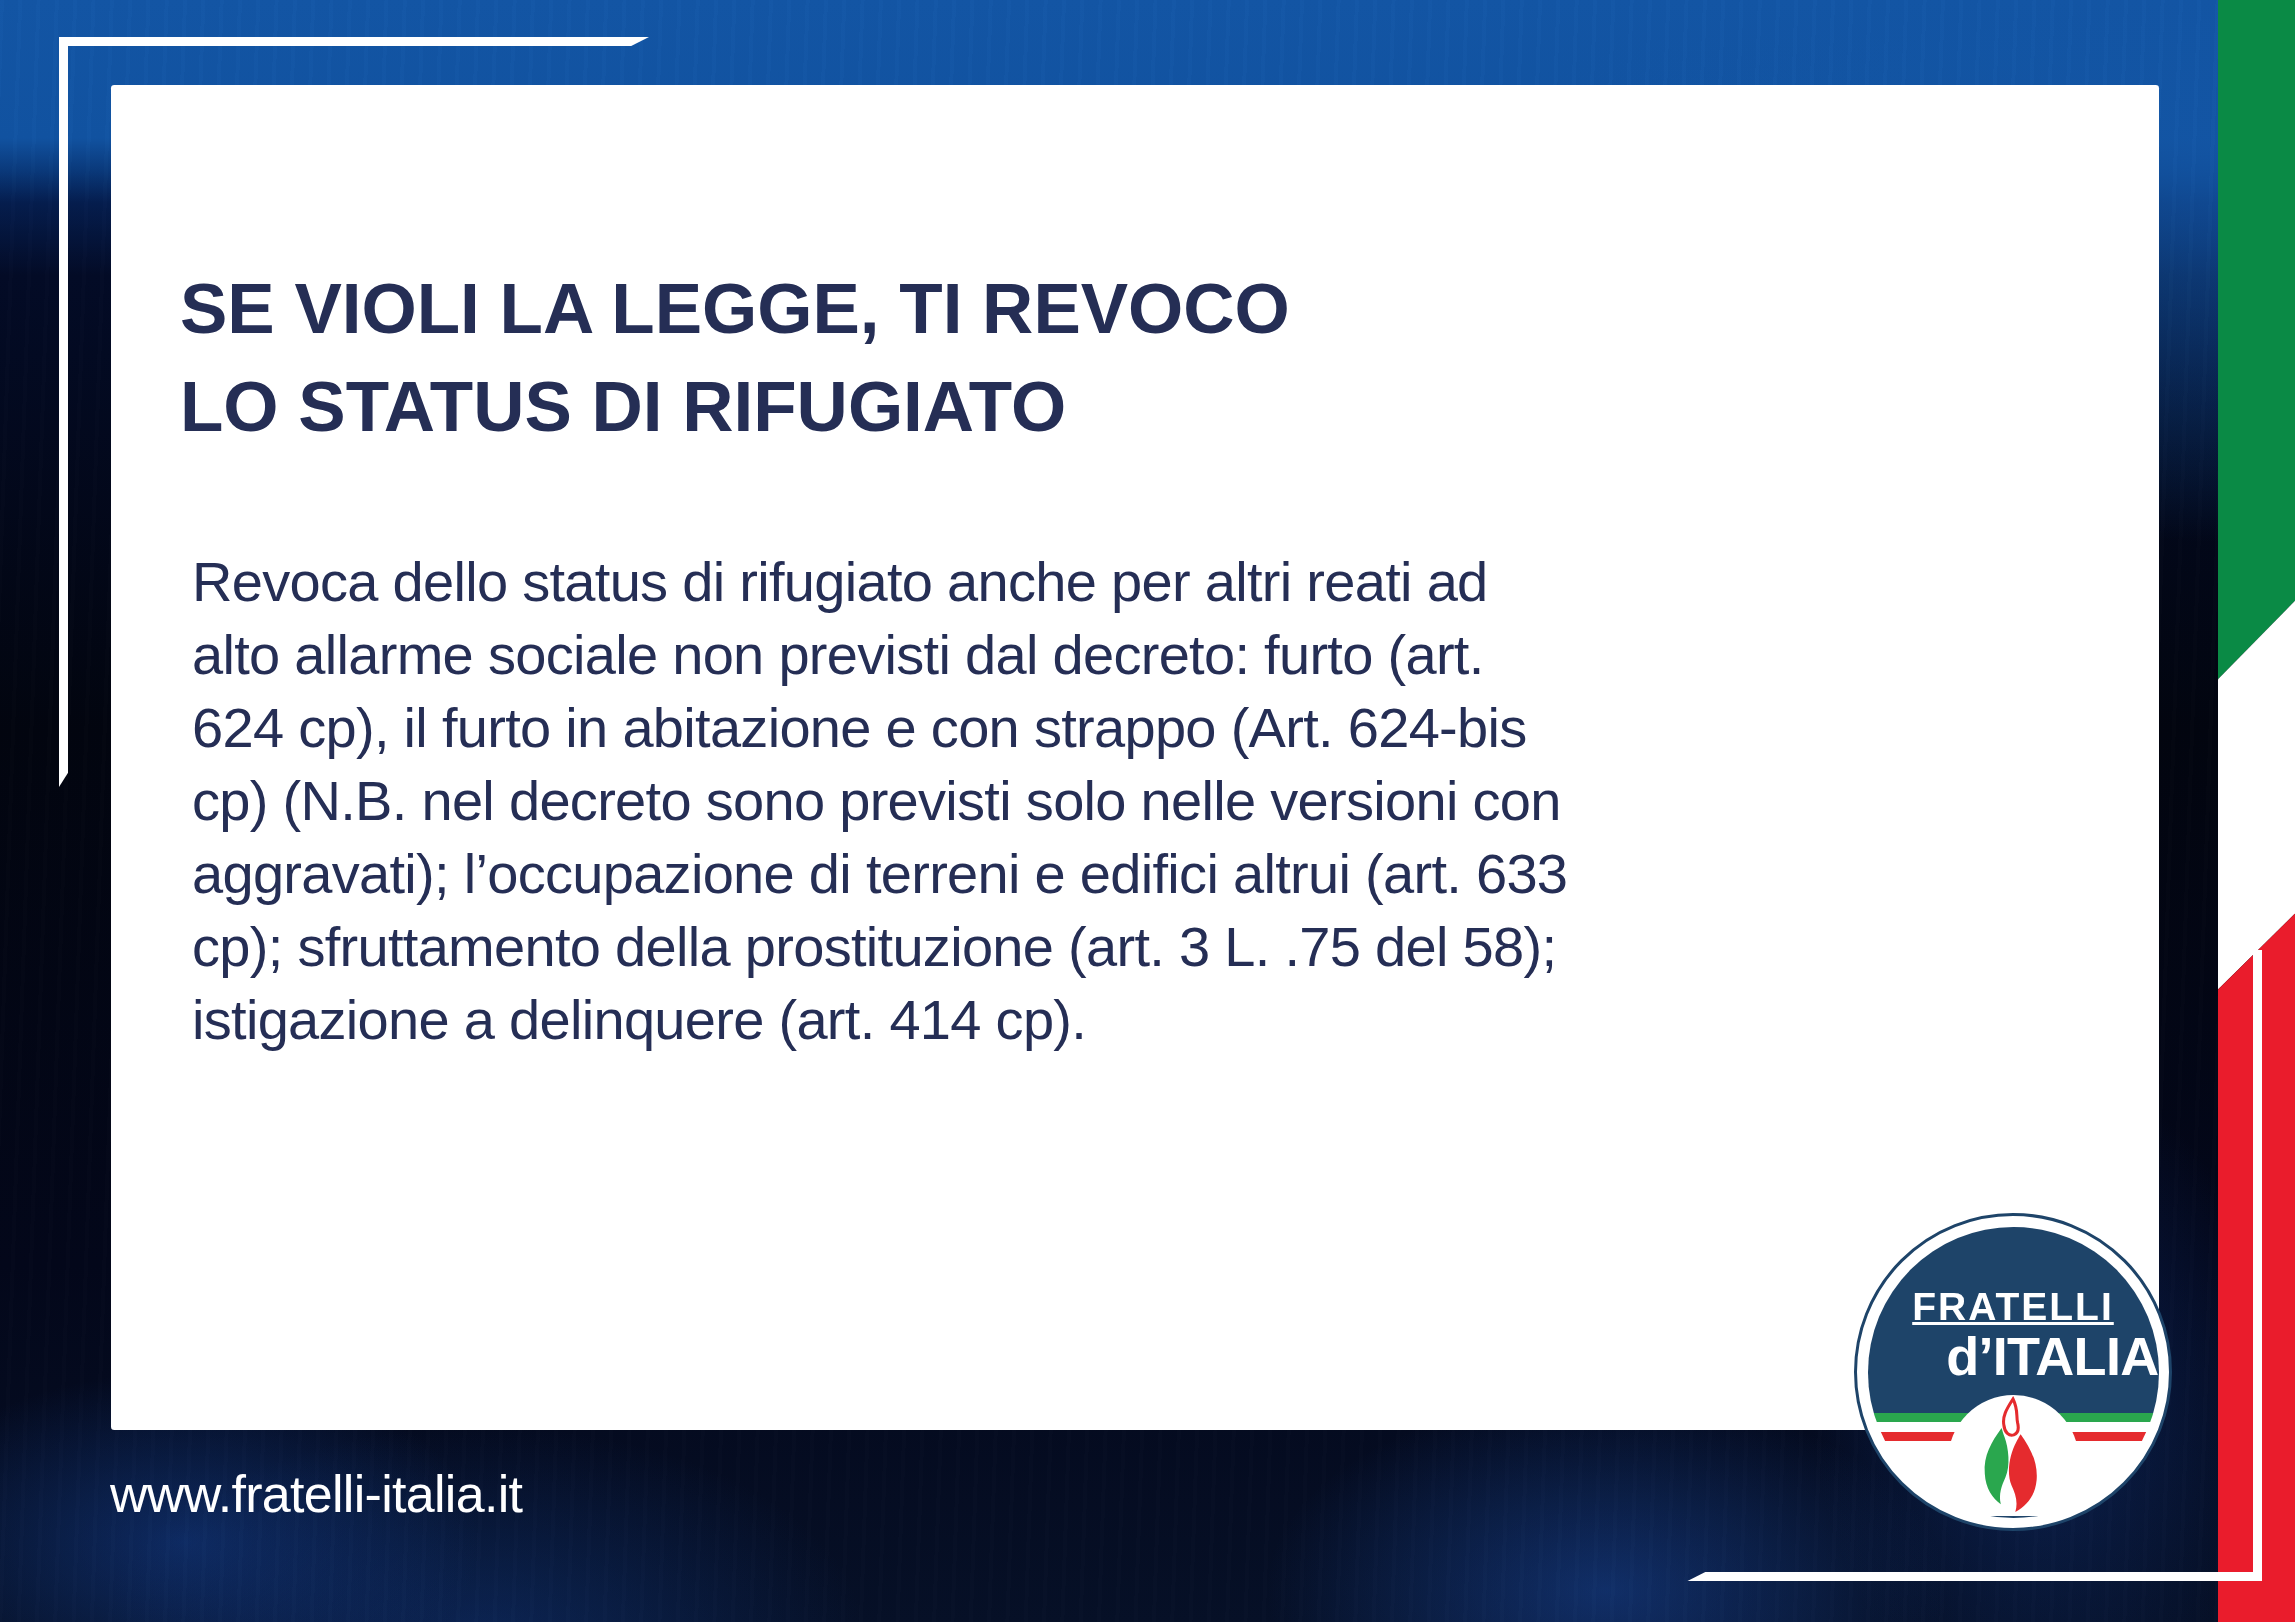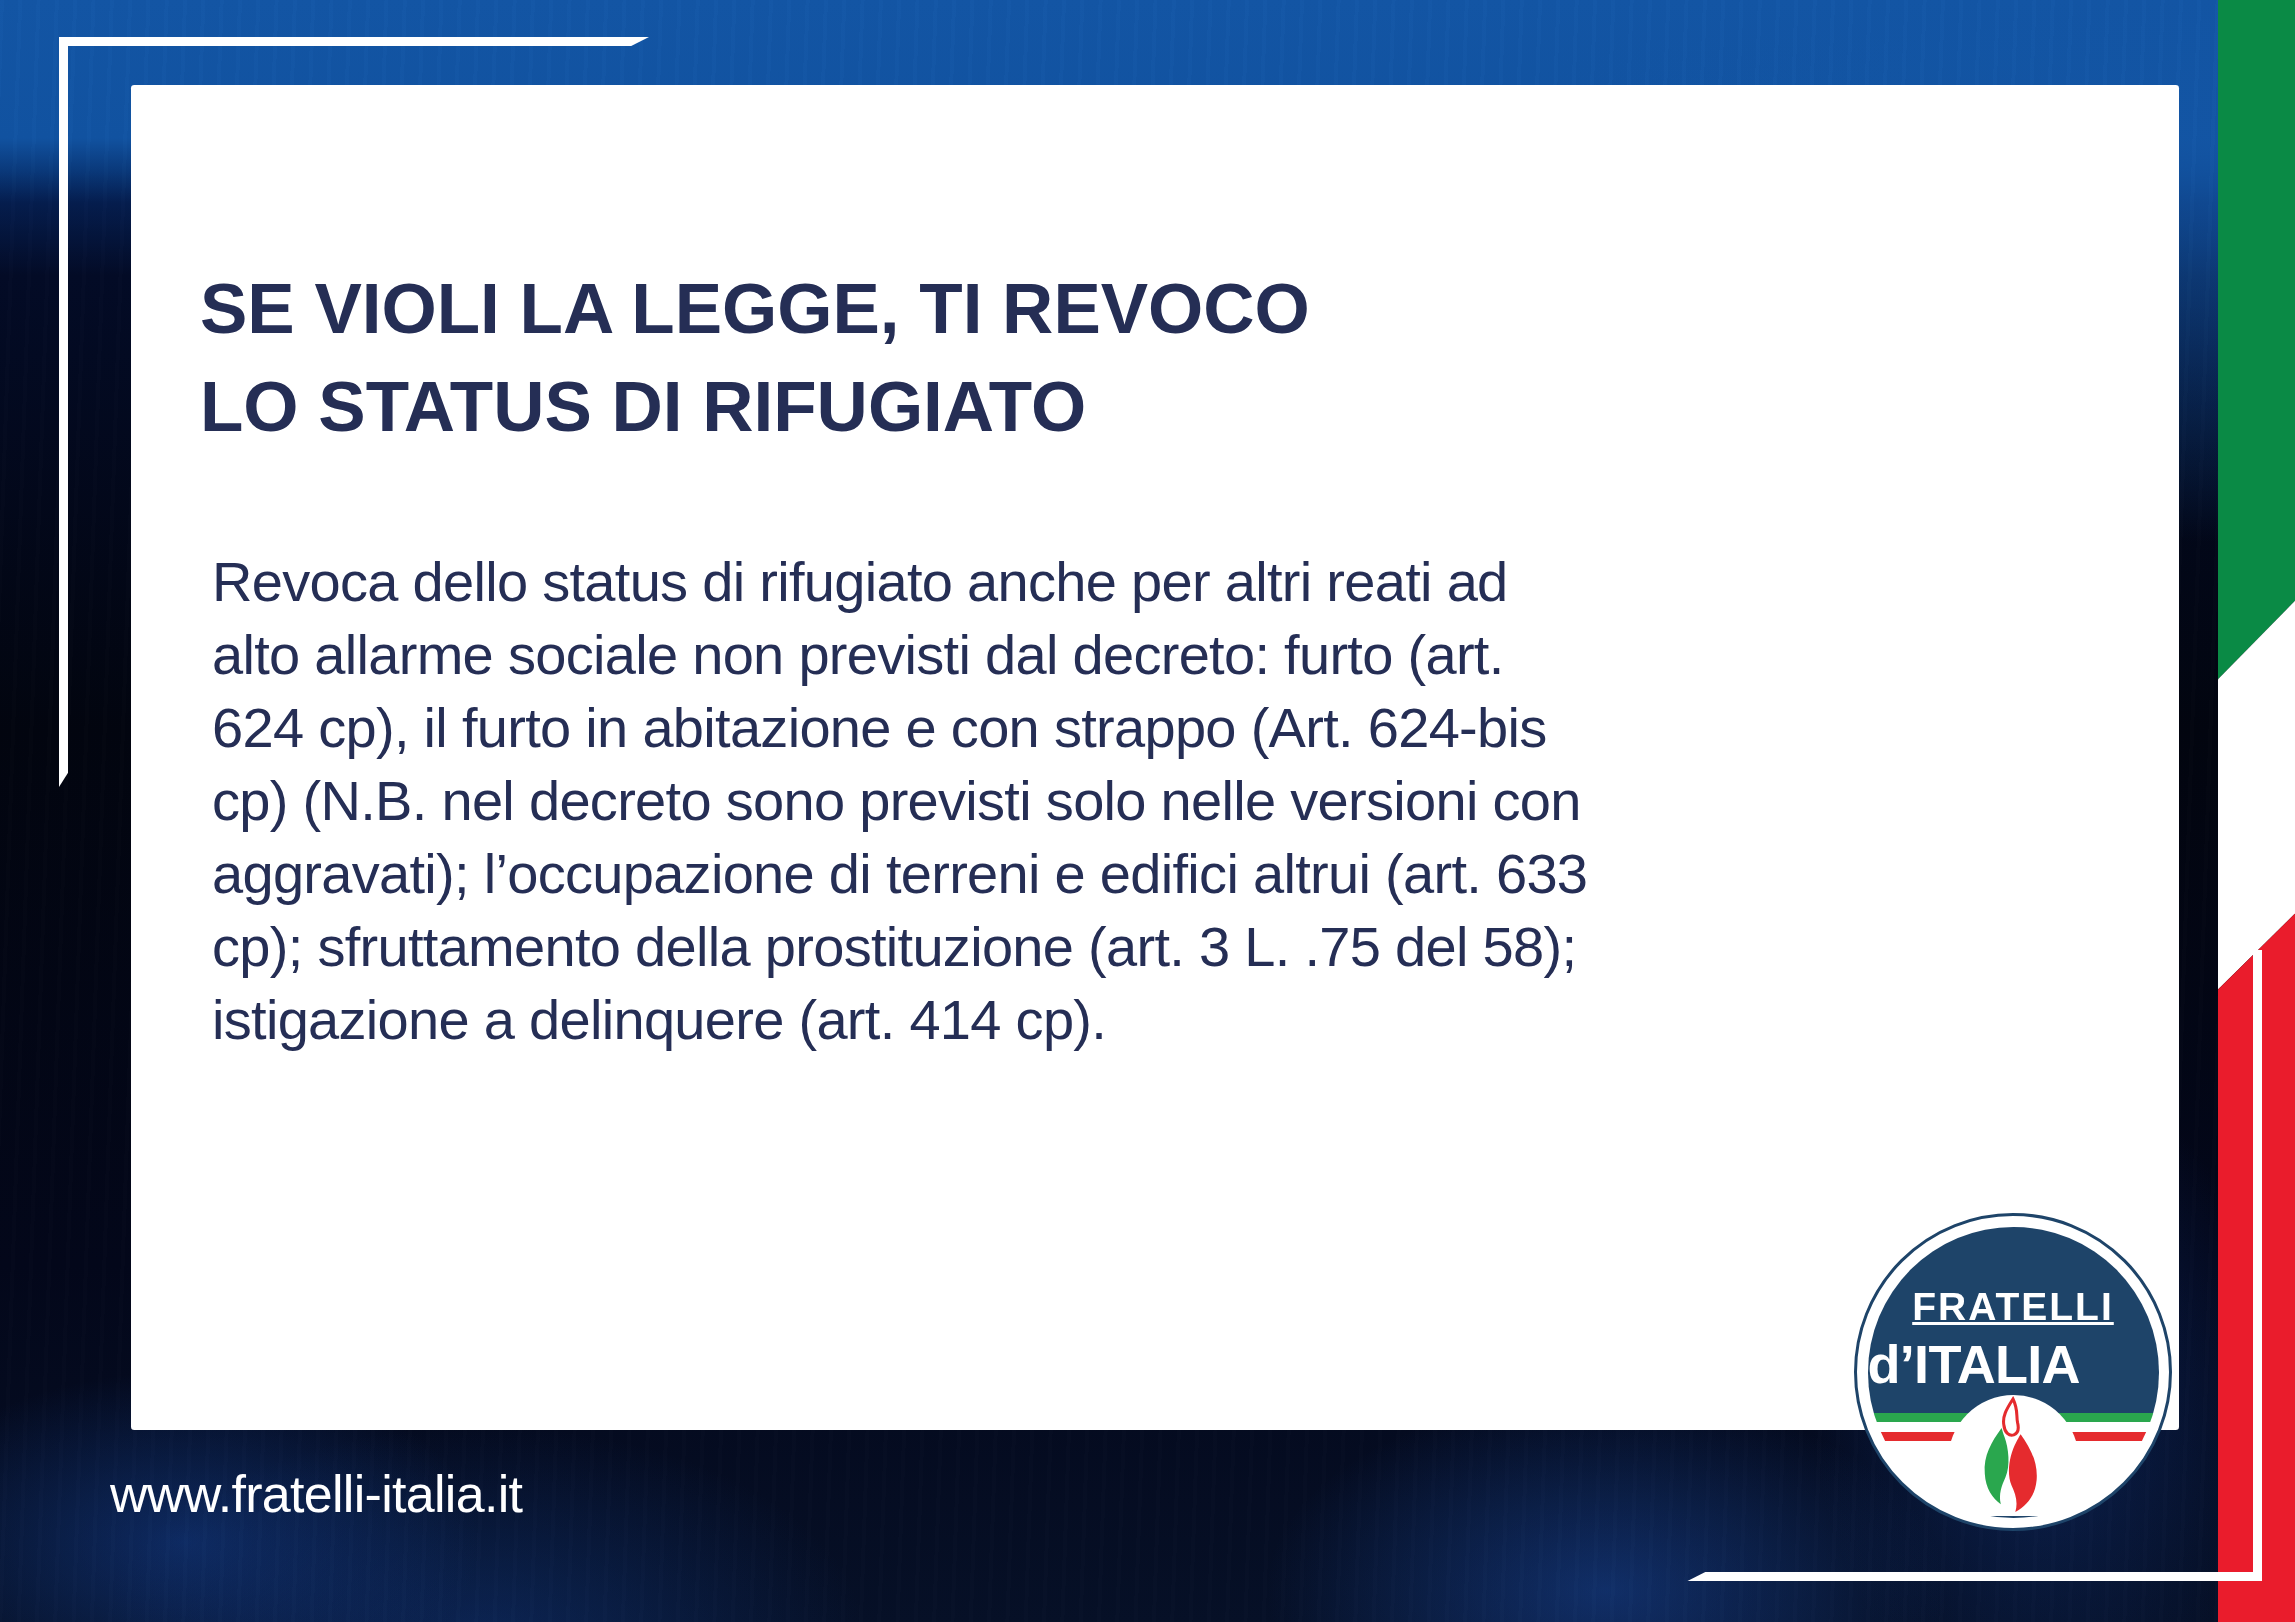--- a/index.html
+++ b/index.html
@@ -35,21 +35,21 @@
   .frame-top{left:60px;top:37px;width:589px;height:9.2px;
     clip-path:polygon(0 0,100% 0,calc(100% - 18.3px) 100%,0 100%);}
   .frame-left{left:59px;top:37px;width:9.2px;height:750px;
     clip-path:polygon(0 0,100% 0,100% calc(100% - 14.4px),0 100%);}
   .frame-bottom{left:1687px;top:1572px;width:575px;height:9.2px;
     clip-path:polygon(18.3px 0,100% 0,100% 100%,0 100%);}
   .frame-right{left:2253px;top:950px;width:9.2px;height:631px;}
   
   .card{
     position:absolute;left:111px;top:85px;width:2048px;height:1345px;
-    background:#fff;border-radius:3.3px;margin-left:20px;
+    background:#fff;border-radius:3.3px;
   }
   .card h1{
     position:absolute;left:69px;top:175px;
     font-size:71px;line-height:98px;font-weight:700;
     color:var(--navy_text);letter-spacing:0;white-space:pre-line;
   }
   .card .bodytext{
     position:absolute;left:81px;top:460px;width:1806px;
     font-size:56px;line-height:73px;font-weight:400;
     color:var(--navy_text);letter-spacing:-0.7px;white-space:pre-line;
@@ -73,22 +73,22 @@
   .stripe-red{top:205px;background:var(--logo_red);}
   .arch{
     position:absolute;left:80px;top:168px;width:131px;height:131px;
     border-radius:50%;background:#fff;
   }
   .logo-t1{
     position:absolute;left:0;top:58px;width:100%;text-align:center;
     font-size:39px;font-weight:700;color:#fff;letter-spacing:2px;text-decoration:underline;
   }
   .logo-t2{
-    position:absolute;left:0;top:98px;width:100%;text-align:left;
-    font-size:54px;font-weight:700;color:#fff;letter-spacing:-0.7px;margin-top:8px;
+    position:absolute;left:0;top:98px;width:100%;text-align:right;
+    font-size:54px;font-weight:700;color:#fff;letter-spacing:-0.7px;
   }
   .flame{position:absolute;left:99px;top:169px;width:92px;height:122px;}
   .base-bar{
     position:absolute;left:calc(50% - 41px);top:289px;width:81px;height:8.5px;
     background:var(--logo_navy);border-radius:4.6px;
   }
 </style>
 </head>
 <body>
 

